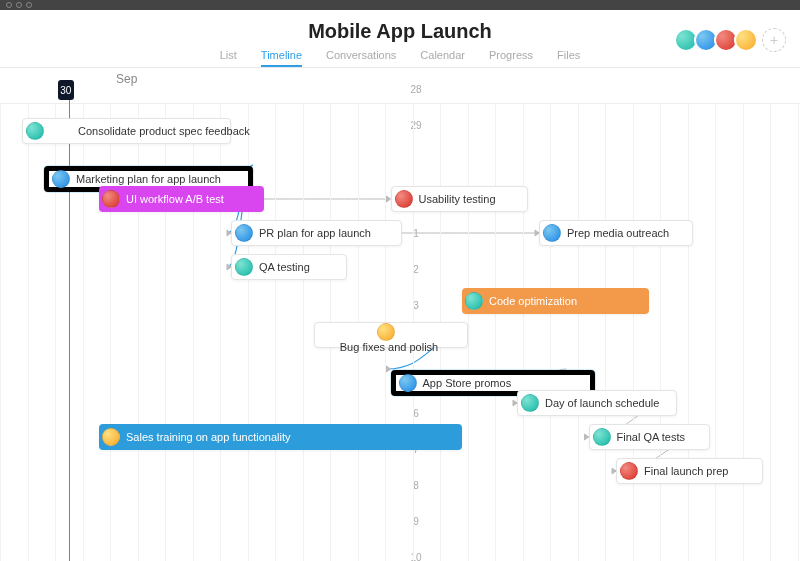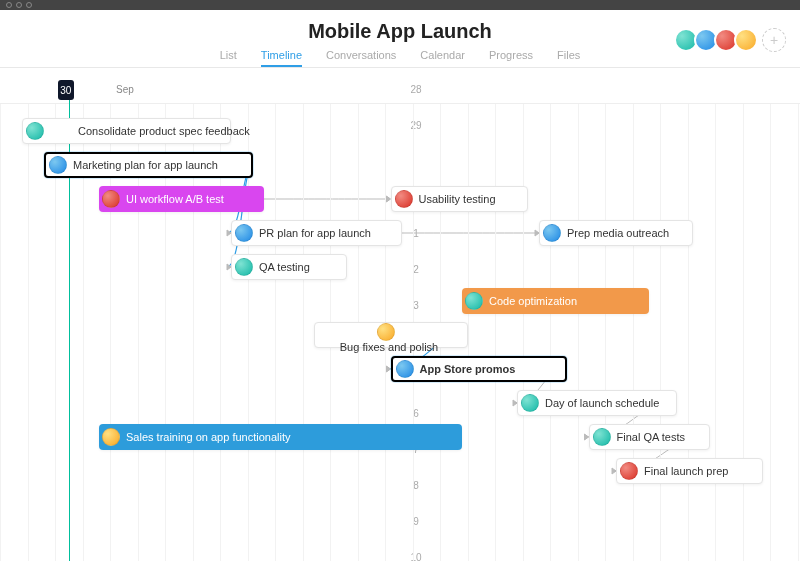--- a/index.html
+++ b/index.html
@@ -8,32 +8,32 @@
   .tbi { width: 6px; height: 6px; border: 1px solid #888; border-radius: 50%; }
   .header { height: 58px; border-bottom: 1px solid #e8e8e8; position: relative; }
   .title { text-align: center; font-size: 20px; font-weight: 600; color: #222; padding-top: 10px; }
   .tabs { display: flex; justify-content: center; gap: 24px; font-size: 11px; color: #aaa; margin-top: 6px; }
   .tab { cursor: pointer; padding-bottom: 4px; }
   .tab.active { color: #2F9EE6; border-bottom: 2px solid #2F9EE6; }
   .avatars { position: absolute; right: 14px; top: 18px; display: flex; align-items: center; }
   .av { width: 24px; height: 24px; border-radius: 50%; border: 2px solid #fff; margin-left: -4px; background-size: cover; background-position: center; }
   .add-btn { width: 24px; height: 24px; border-radius: 50%; border: 1px dashed #ccc; margin-left: 4px; display: flex; align-items: center; justify-content: center; color: #ccc; font-size: 14px; cursor: pointer; }
   .date-row { height: 36px; border-bottom: 1px solid #eee; position: relative; }
-  .month-label { position: absolute; font-size: 10px; color: #888; top: 16px; }
+  .month-label { position: absolute; font-size: 12px; color: #888; top: 4px; }
   .date-cell { flex: 0 0 27.5px; text-align: center; font-size: 10px; color: #aaa; padding-top: 16px; height: 36px; position: relative; margin-left: 32px; }
   .today-marker { position: absolute; top: 12px; width: 16px; height: 20px; background: #0f172a; color: #fff; border-radius: 3px; display: flex; align-items: center; justify-content: center; font-size: 10px; }
   .today-line { position: absolute; top: 32px; width: 1px; height: 500px; background: #00bf9c; }
   .chart-area { position: relative; height: 457px; overflow: hidden; }
   .vline { position: absolute; top: 0; bottom: 0; width: 1px; background: #f2f2f2; }
   .task { position: absolute; height: 26px; border-radius: 4px; display: flex; align-items: center; padding: 0 6px 0 3px; font-size: 11px; white-space: nowrap; box-shadow: 0 1px 3px rgba(0,0,0,0.06); }
   .task.white { background: #fff; border: 1px solid #e4e4e4; color: #333; }
   .task.purple { background: #d946ef; color: #fff; text-align: center; }
   .task.orange { background: #f2994a; color: #fff; }
   .task.blue-fill { background: #2D9CDB; color: #fff; }
-  .task.sel { border: 2px solid #000000; box-shadow: 0 0 0 1px rgba(47,158,230,.2); }
+  .task.sel { border: 5px solid #000000; box-shadow: 0 0 0 1px rgba(47,158,230,.2); margin-top: 14px; }
   .tav { width: 18px; height: 18px; border-radius: 50%; margin-right: 6px; flex-shrink: 0; background-size: cover; background-position: center; border: 1px solid rgba(0,0,0,0.08); }
   svg.deps { position: absolute; top: 0; left: 0; pointer-events: none; }
   svg.deps path { fill: none; stroke: #bbb; stroke-width: 1; }
   svg.deps path.blue { stroke: #2F9EE6; stroke-width: 1.2; }
   svg.deps .arrow { fill: #bbb; }
   
   .c-teal { background: radial-gradient(circle at 30% 30%, #7fe3d3, #14b8a6); }
   .c-blue { background: radial-gradient(circle at 30% 30%, #7cc8f0, #1e88e5); }
   .c-red { background: radial-gradient(circle at 30% 30%, #f28b82, #d93025); }
   .c-yellow{ background: radial-gradient(circle at 30% 30%, #ffe082, #f9a825); }
@@ -164,21 +164,21 @@
       <span>QA testing</span>
     </div>
     <div class="task orange" style="left: 462px; top: 184px; width: 187px;">
       <div class="tav c-teal"></div>
       <span>Code optimization</span>
     </div>
     <div class="task white" style="left: 313.5px; top: 218px; width: 154px; flex-direction: column;">
       <div class="tav c-yellow"></div>
       <span>Bug fixes and polish</span>
     </div>
-    <div class="task white sel" style="left: 390.5px; top: 252px; width: 176px; font-weight: bold;">
+    <div class="task white sel" style="left: 390.5px; top: 252px; width: 204px;">
       <div class="tav c-blue"></div>
       <span>App Store promos</span>
     </div>
     <div class="task white" style="left: 517px; top: 286px; width: 159.5px;">
       <div class="tav c-teal"></div>
       <span>Day of launch schedule</span>
     </div>
     <div class="task blue-fill" style="left: 99px; top: 320px; width: 363px;">
       <div class="tav c-yellow"></div>
       <span>Sales training on app functionality</span>

